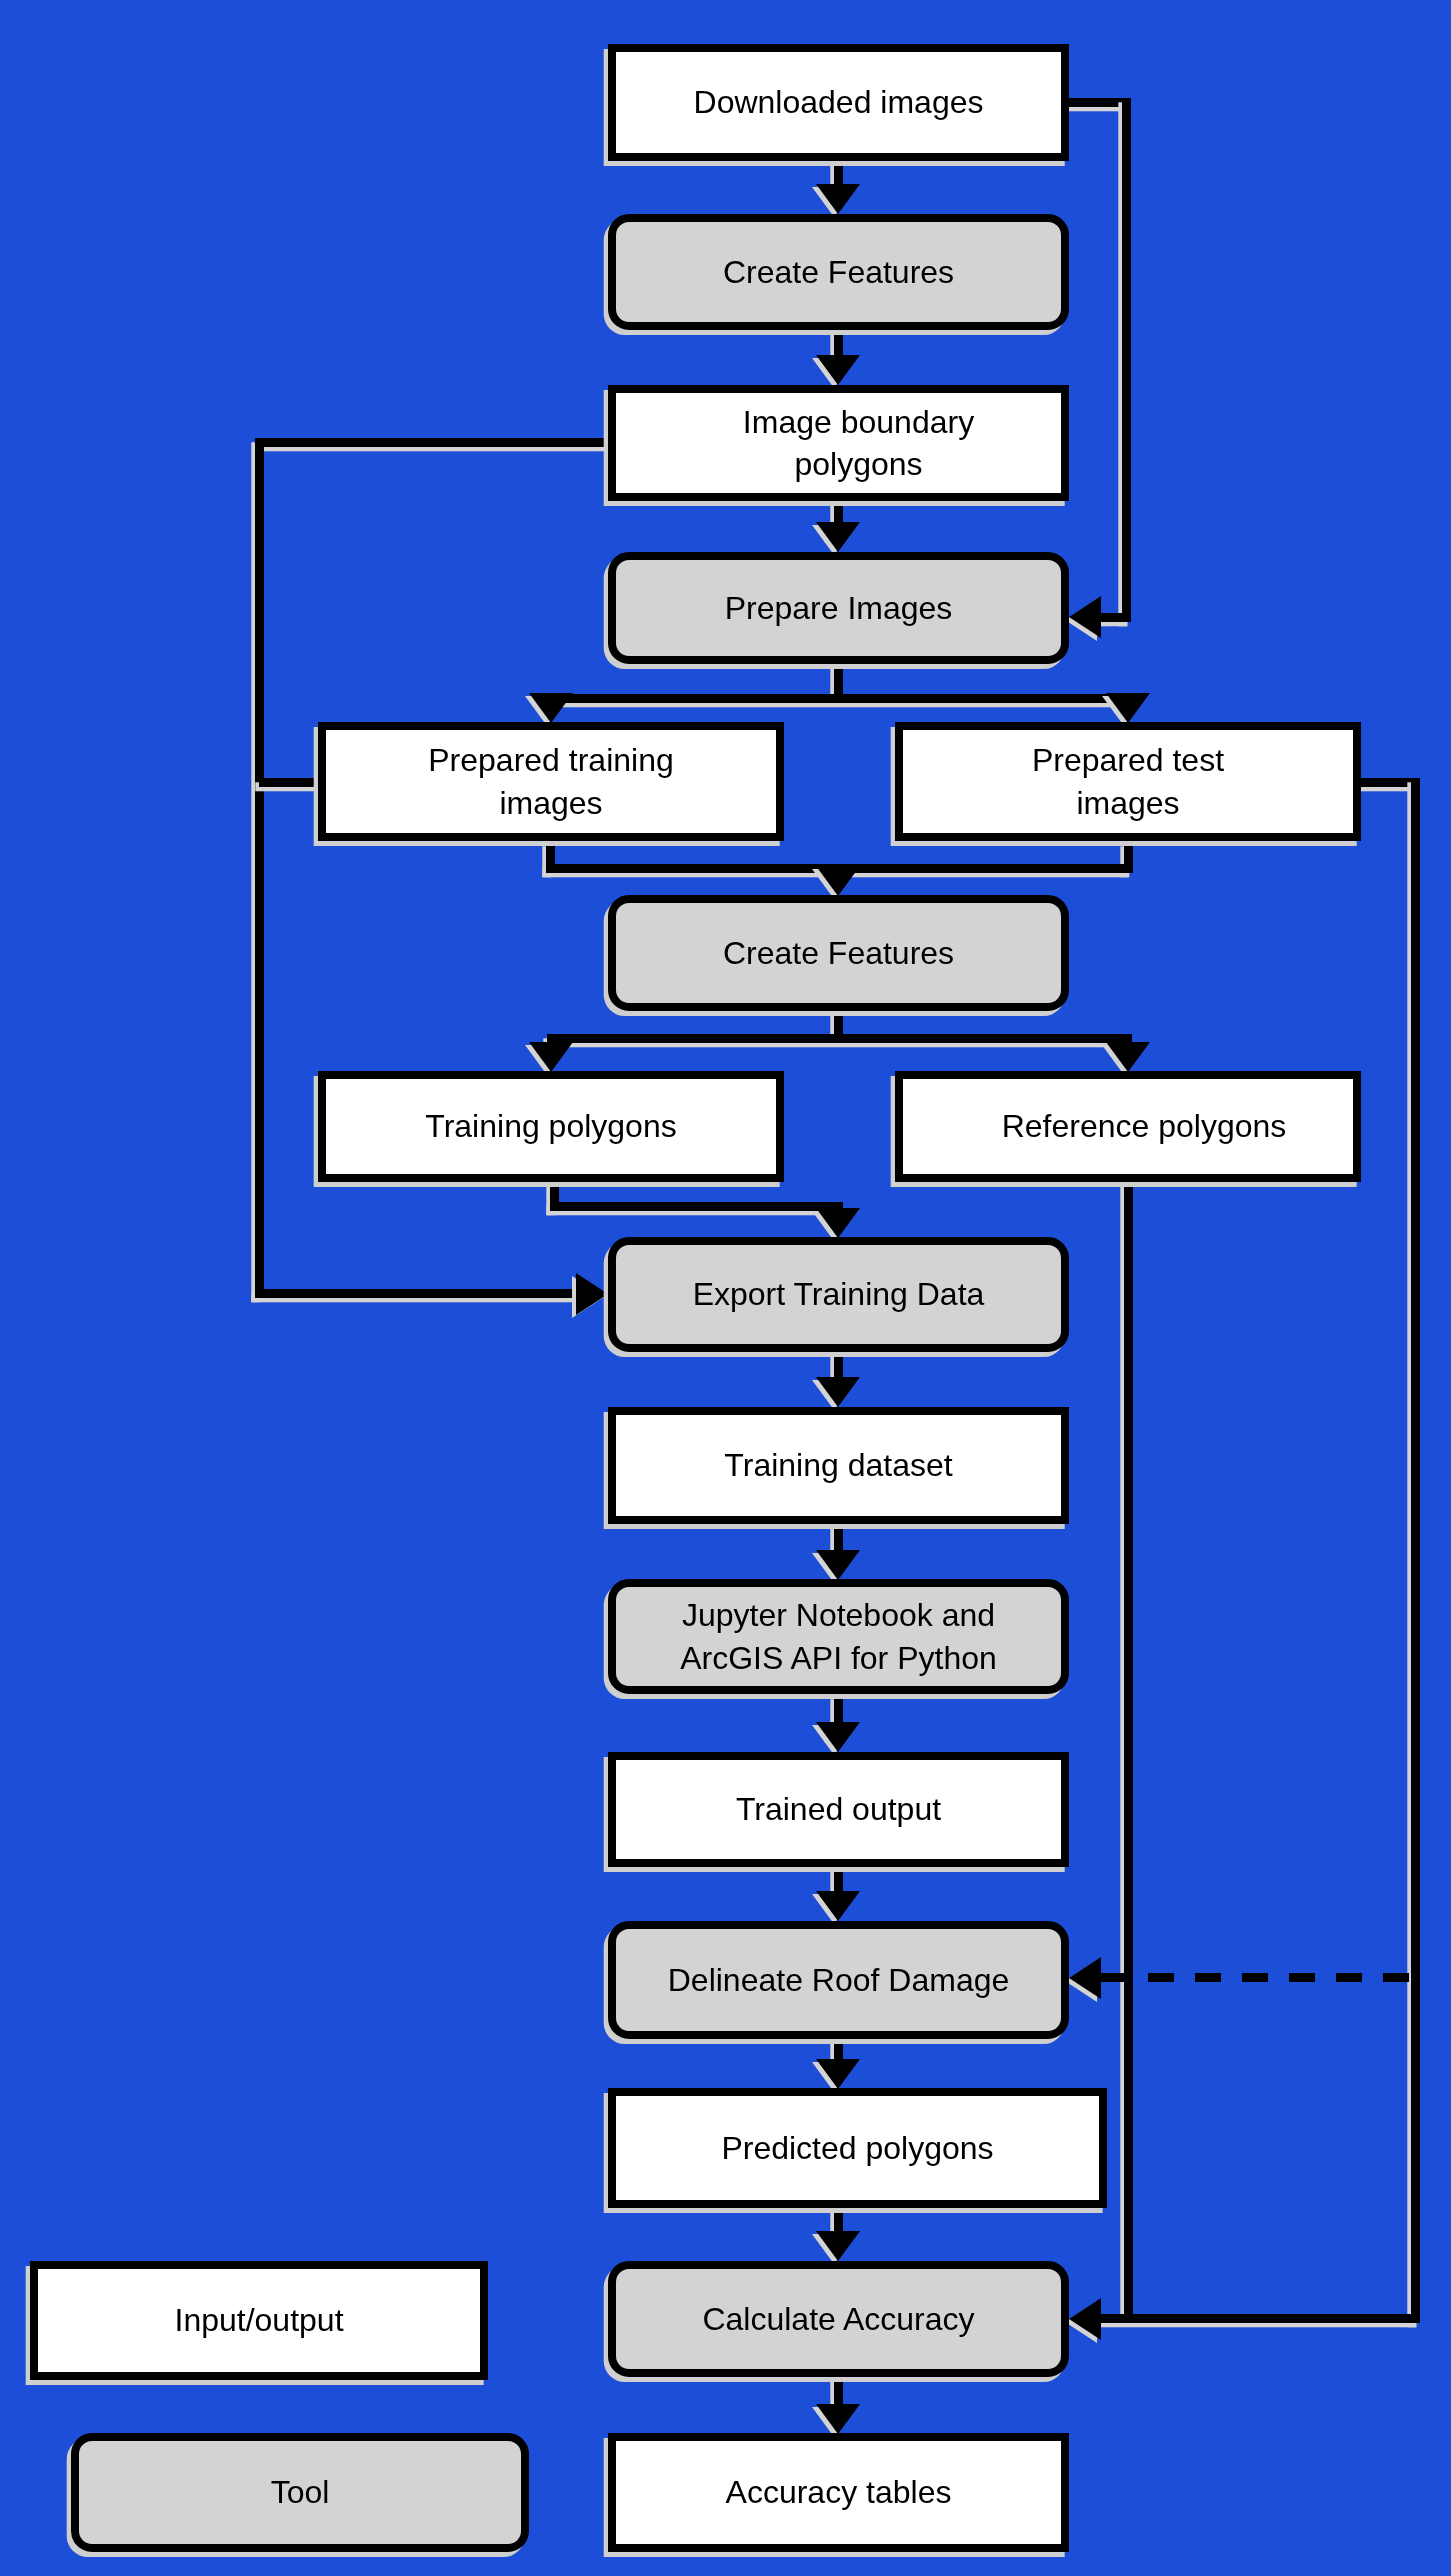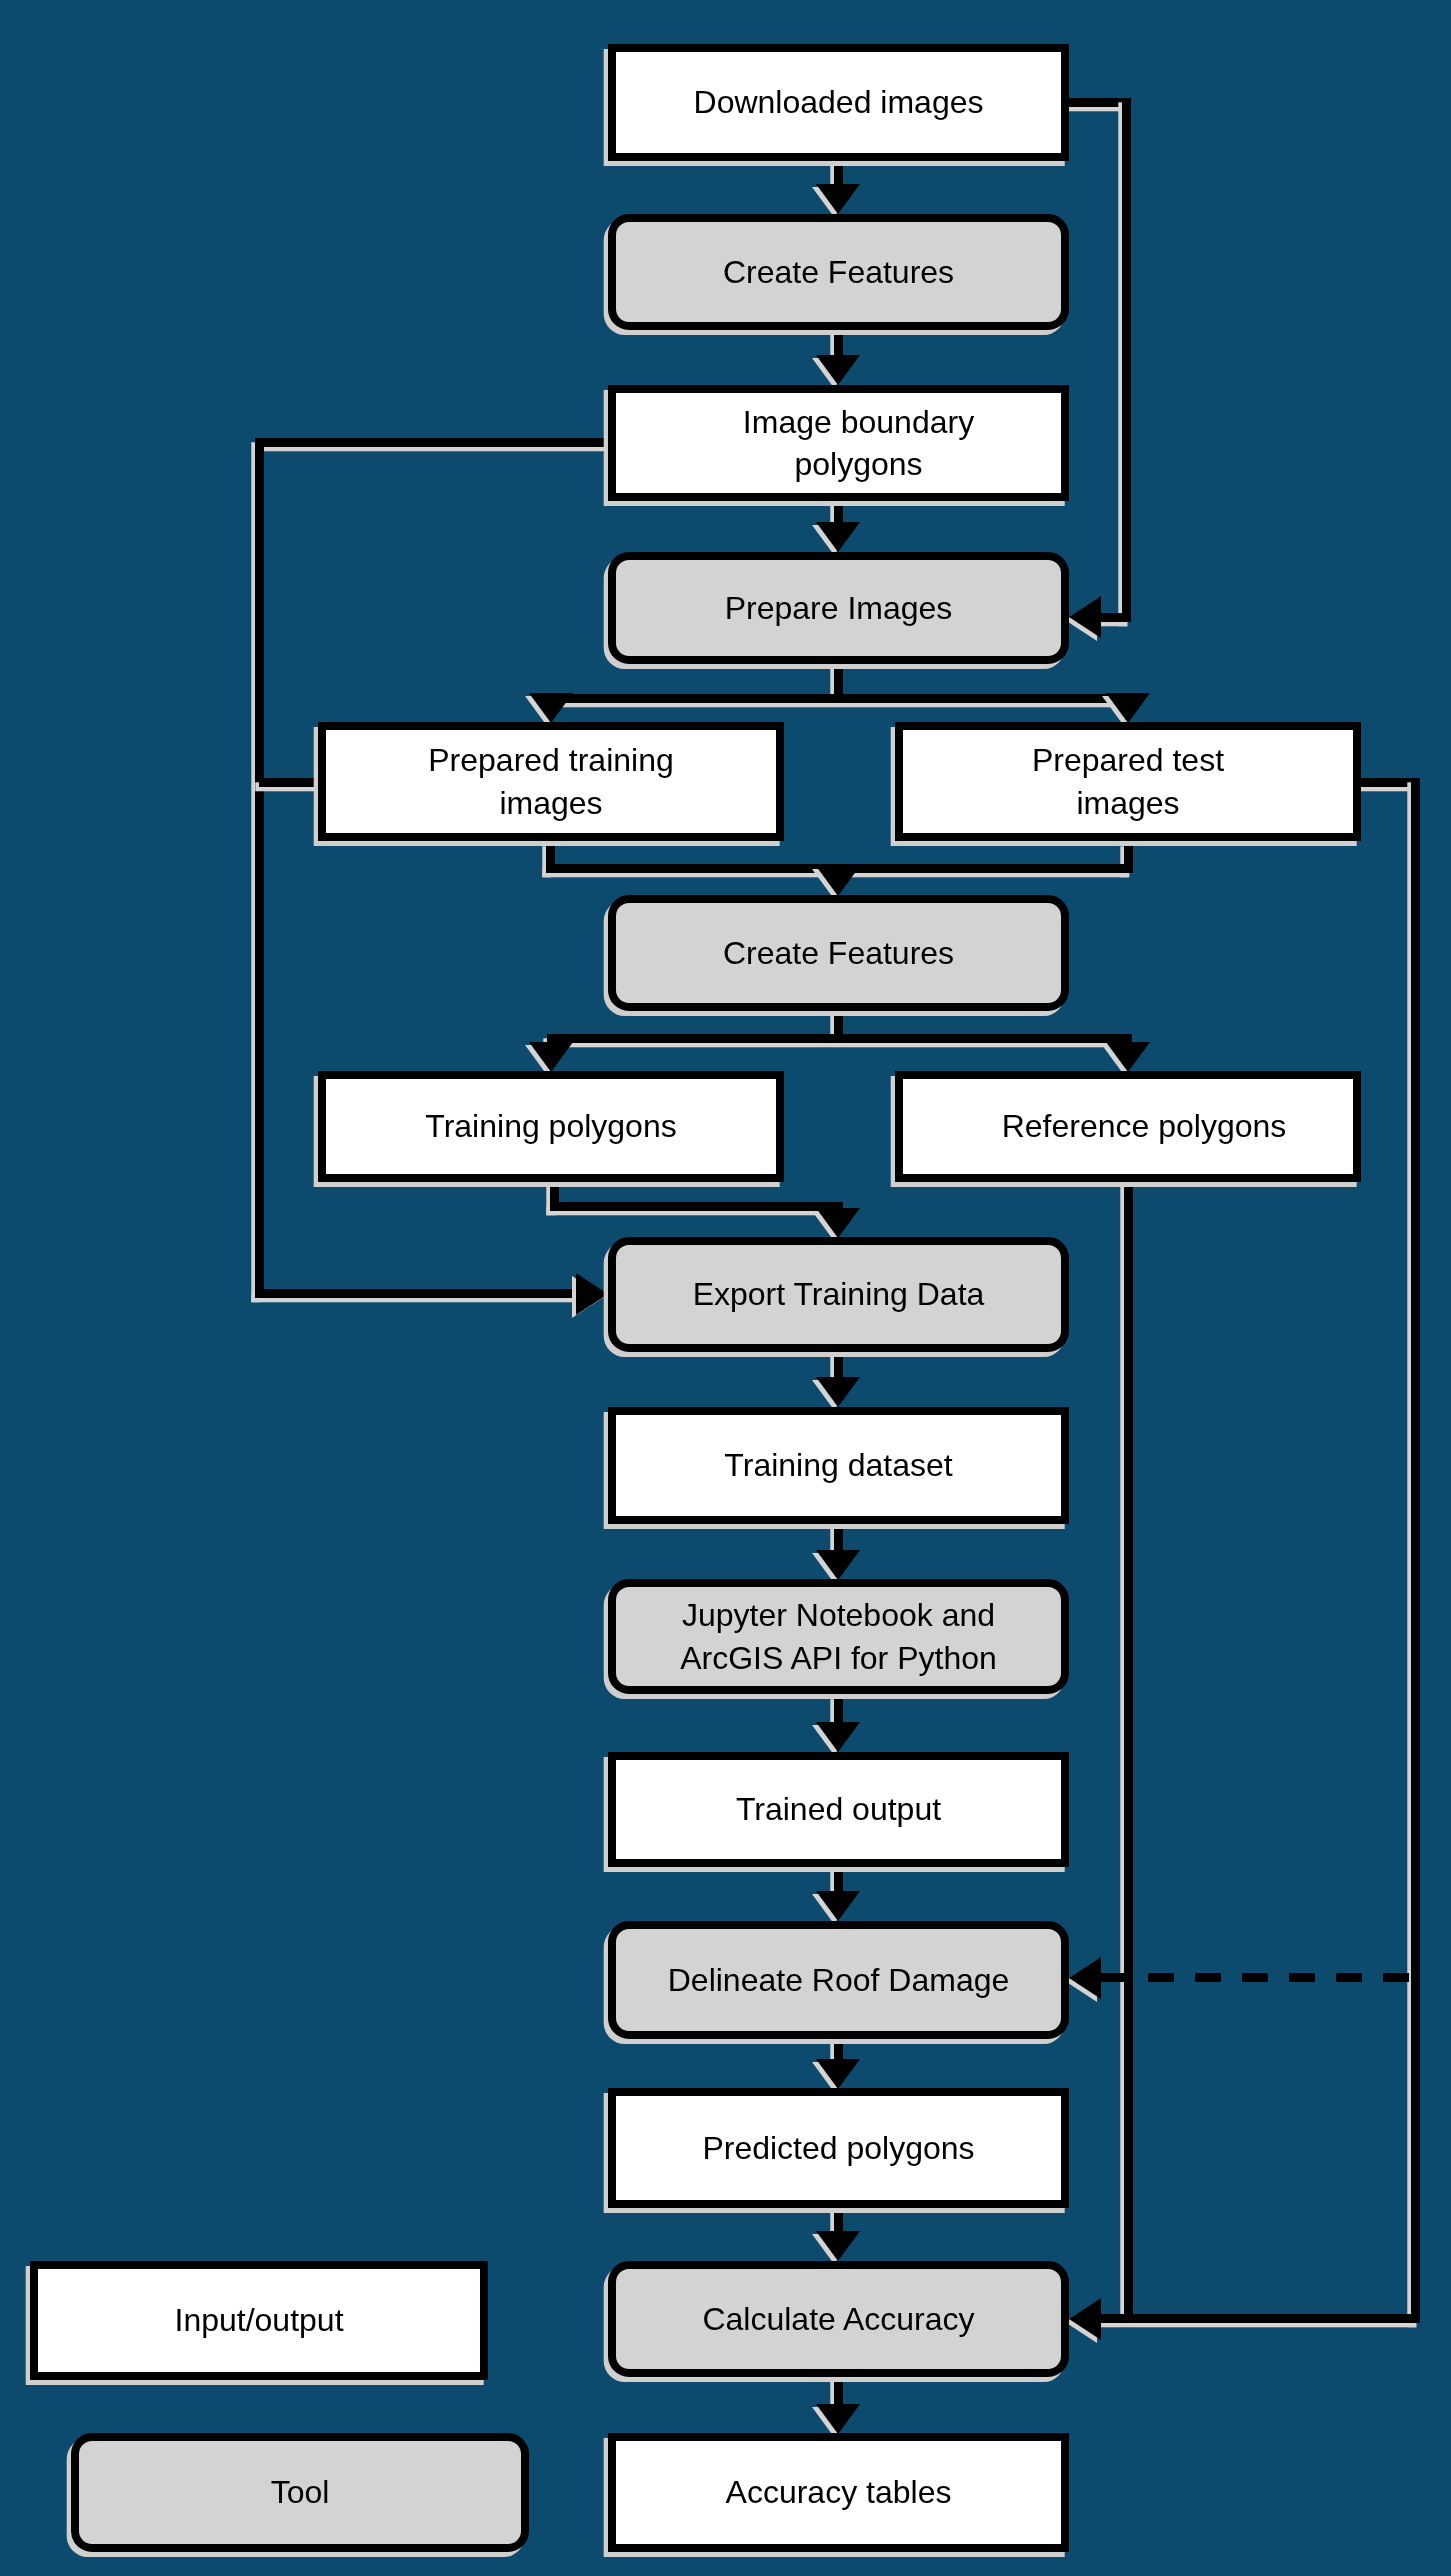--- a/index.html
+++ b/index.html
@@ -1,16 +1,16 @@
 <!DOCTYPE html>
 <html style="font-size:10px"><head>
 <meta charset="utf-8">
 <style>
   html,body{margin:0;padding:0;background:#ffffff;}
-  .canvas{position:relative;width:1451px;height:2576px;background:#0c4a6e;overflow:hidden;
+  .canvas{position:relative;width:1451px;height:2576px;background:#1d4ed8;overflow:hidden;
           font-family:"Liberation Sans", sans-serif;}
   .node{position:absolute;box-sizing:border-box;border:8px solid #000;
         display:flex;align-items:center;justify-content:center;text-align:center;
         font-size:32px;line-height:1.32;color:#000;white-space:pre-line;
         box-shadow:-4.3px 5px 0 #cfcfcf;}
   .io{background:#ffffff;}
   .tool{background:#d3d3d3;border-radius:21px;}
   .seg{position:absolute;background:#000;box-shadow:-3.7px 4.3px 0 #d4d4d4;}
   .dash{position:absolute;height:8.6px;
         background:repeating-linear-gradient(90deg,#000 0 26px,transparent 26px 47px);}
@@ -111,21 +111,21 @@
 images</span></div>
   <div class="node tool" style="left:608px;top:895px;width:461px;height:116px;"><span>Create Features</span></div>
   <div class="node io" style="left:318px;top:1071px;width:466px;height:111px;"><span>Training polygons</span></div>
   <div class="node io" style="left:895px;top:1071px;width:466px;height:111px;padding-left:32px;"><span>Reference polygons</span></div>
   <div class="node tool" style="left:608px;top:1237px;width:461px;height:115px;"><span>Export Training Data</span></div>
   <div class="node io" style="left:608px;top:1407px;width:461px;height:117px;"><span>Training dataset</span></div>
   <div class="node tool" style="left:608px;top:1579px;width:461px;height:115px;"><span>Jupyter Notebook and
 ArcGIS API for Python</span></div>
   <div class="node io" style="left:608px;top:1752px;width:461px;height:115px;"><span>Trained output</span></div>
   <div class="node tool" style="left:608px;top:1921px;width:461px;height:118px;"><span>Delineate Roof Damage</span></div>
-  <div class="node io" style="left:608px;top:2088px;width:461px;height:120px;"><span>Predicted polygons</span></div>
+  <div class="node io" style="left:608px;top:2088px;width:499px;height:120px;"><span>Predicted polygons</span></div>
   <div class="node tool" style="left:608px;top:2261px;width:461px;height:116px;"><span>Calculate Accuracy</span></div>
   <div class="node io" style="left:608px;top:2433px;width:461px;height:119px;"><span>Accuracy tables</span></div>
 
   <div>
     <div class="node io" style="left:30px;top:2261px;width:458px;height:119px;"><span>Input/output</span></div>
     <div class="node tool" style="left:30px;top:2433px;width:458px;height:119px;margin-left:41px;"><span>Tool</span></div>
   </div>
 
 </div>
 

